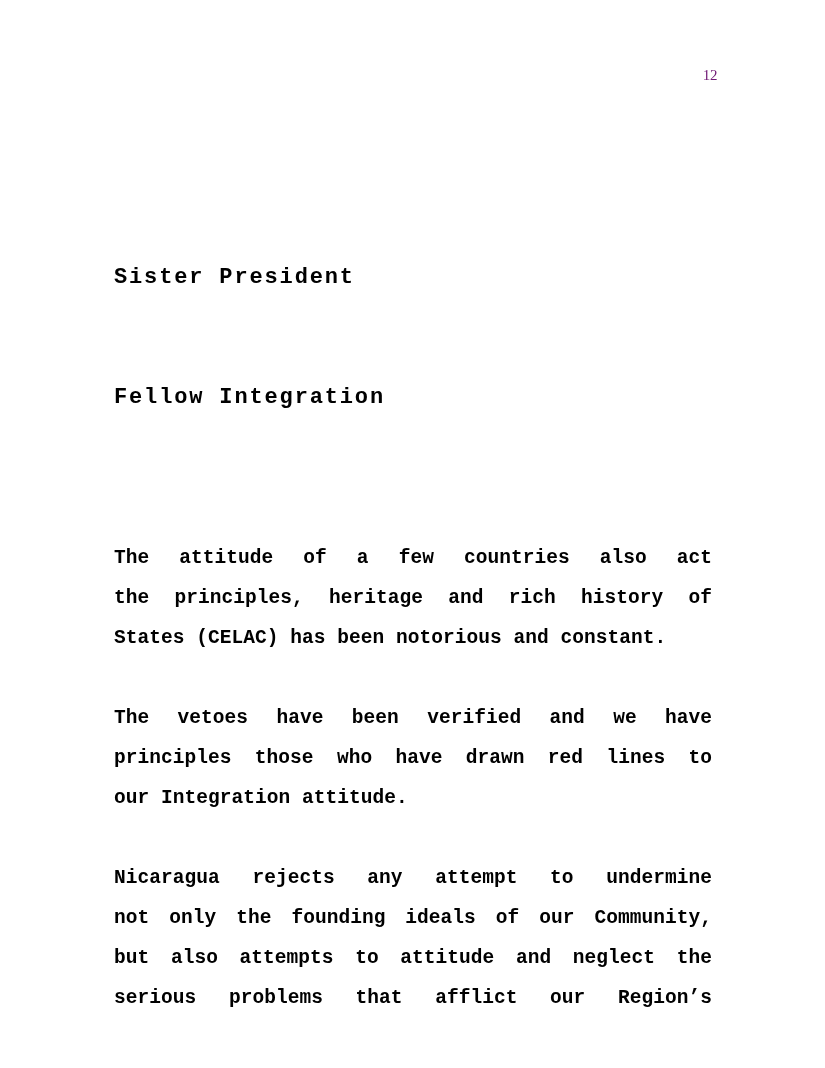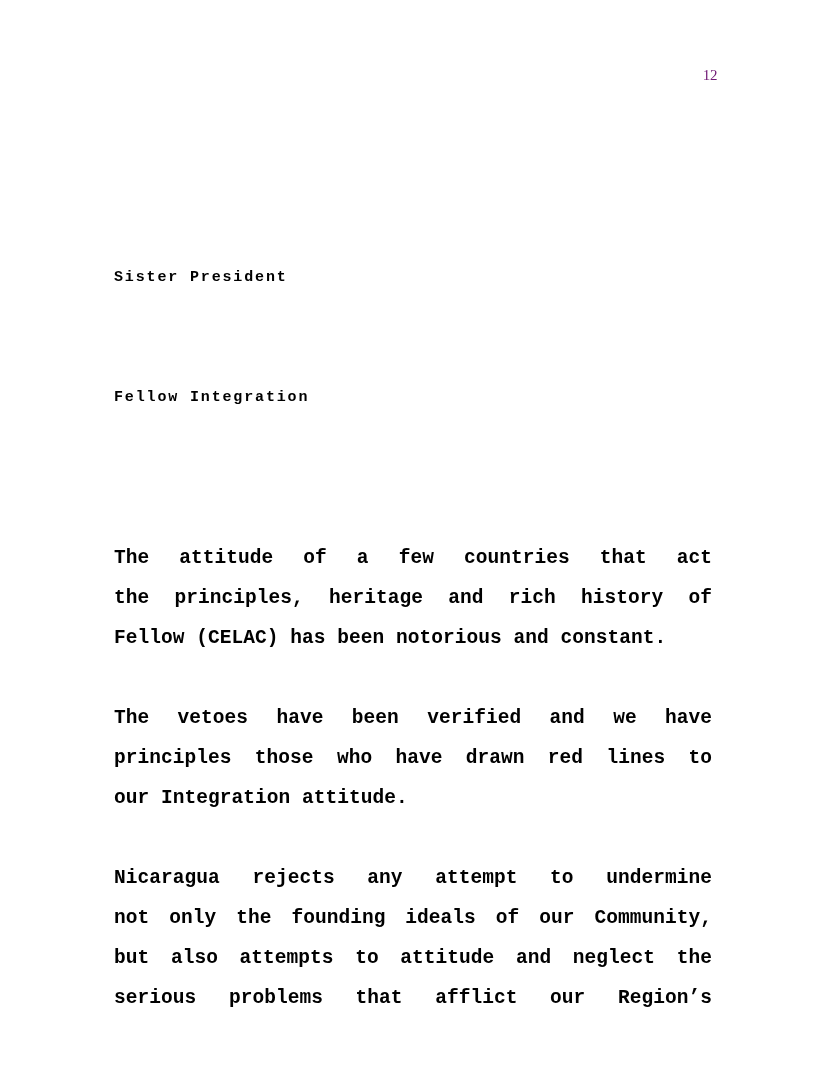--- a/index.html
+++ b/index.html
@@ -38,21 +38,21 @@
     position: absolute;
     left: 114px;
     top: 178px;
     width: 598px;
   }
 
   
   .salutation {
     font-family: "Liberation Mono", "DejaVu Sans Mono", monospace;
     font-weight: bold;
-    font-size: 15px;
+    font-size: 22px;
     line-height: 40px;
     color: #000000;
     letter-spacing: 1.85px;
     white-space: pre;
   }
 
   .salutation .line {
     display: block;
   }
 
@@ -100,23 +100,23 @@
   <div class="content">
 
     <div class="salutation">
       <span class="line">Sister President</span>
       <span class="line">Fellow Integration</span>
     </div>
 
     <div class="gap"></div>
 
     <p class="para">
-      <span class="vline">The attitude of a few countries that act</span>
+      <span class="vline">The attitude of a few countries also act</span>
       <span class="vline">the principles, heritage and rich history of</span>
-      <span class="vline last">Fellow (CELAC) has been notorious and constant.</span>
+      <span class="vline last">States (CELAC) has been notorious and constant.</span>
     </p>
 
     <div class="para-spacer"></div>
 
     <p class="para">
       <span class="vline">The vetoes have been verified and we have</span>
       <span class="vline">principles those who have drawn red lines to</span>
       <span class="vline last">our Integration attitude.</span>
     </p>
 

